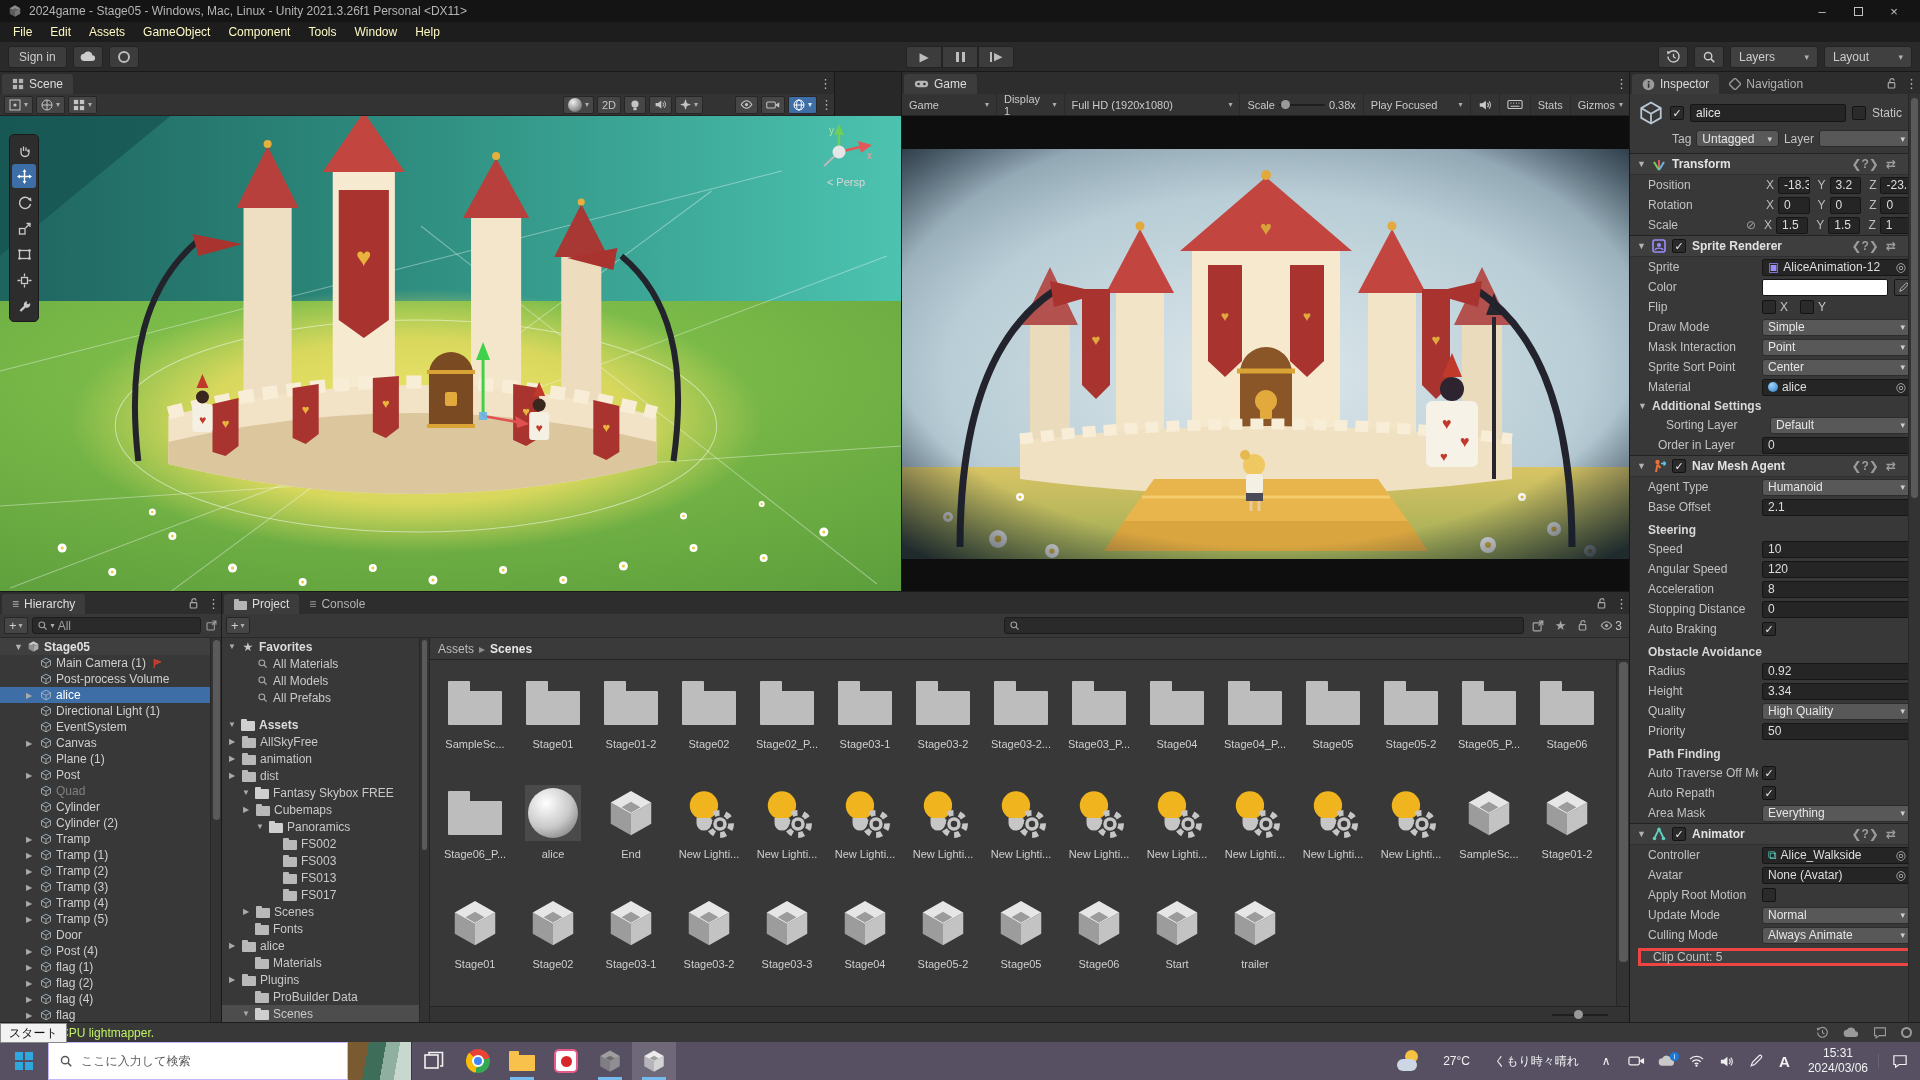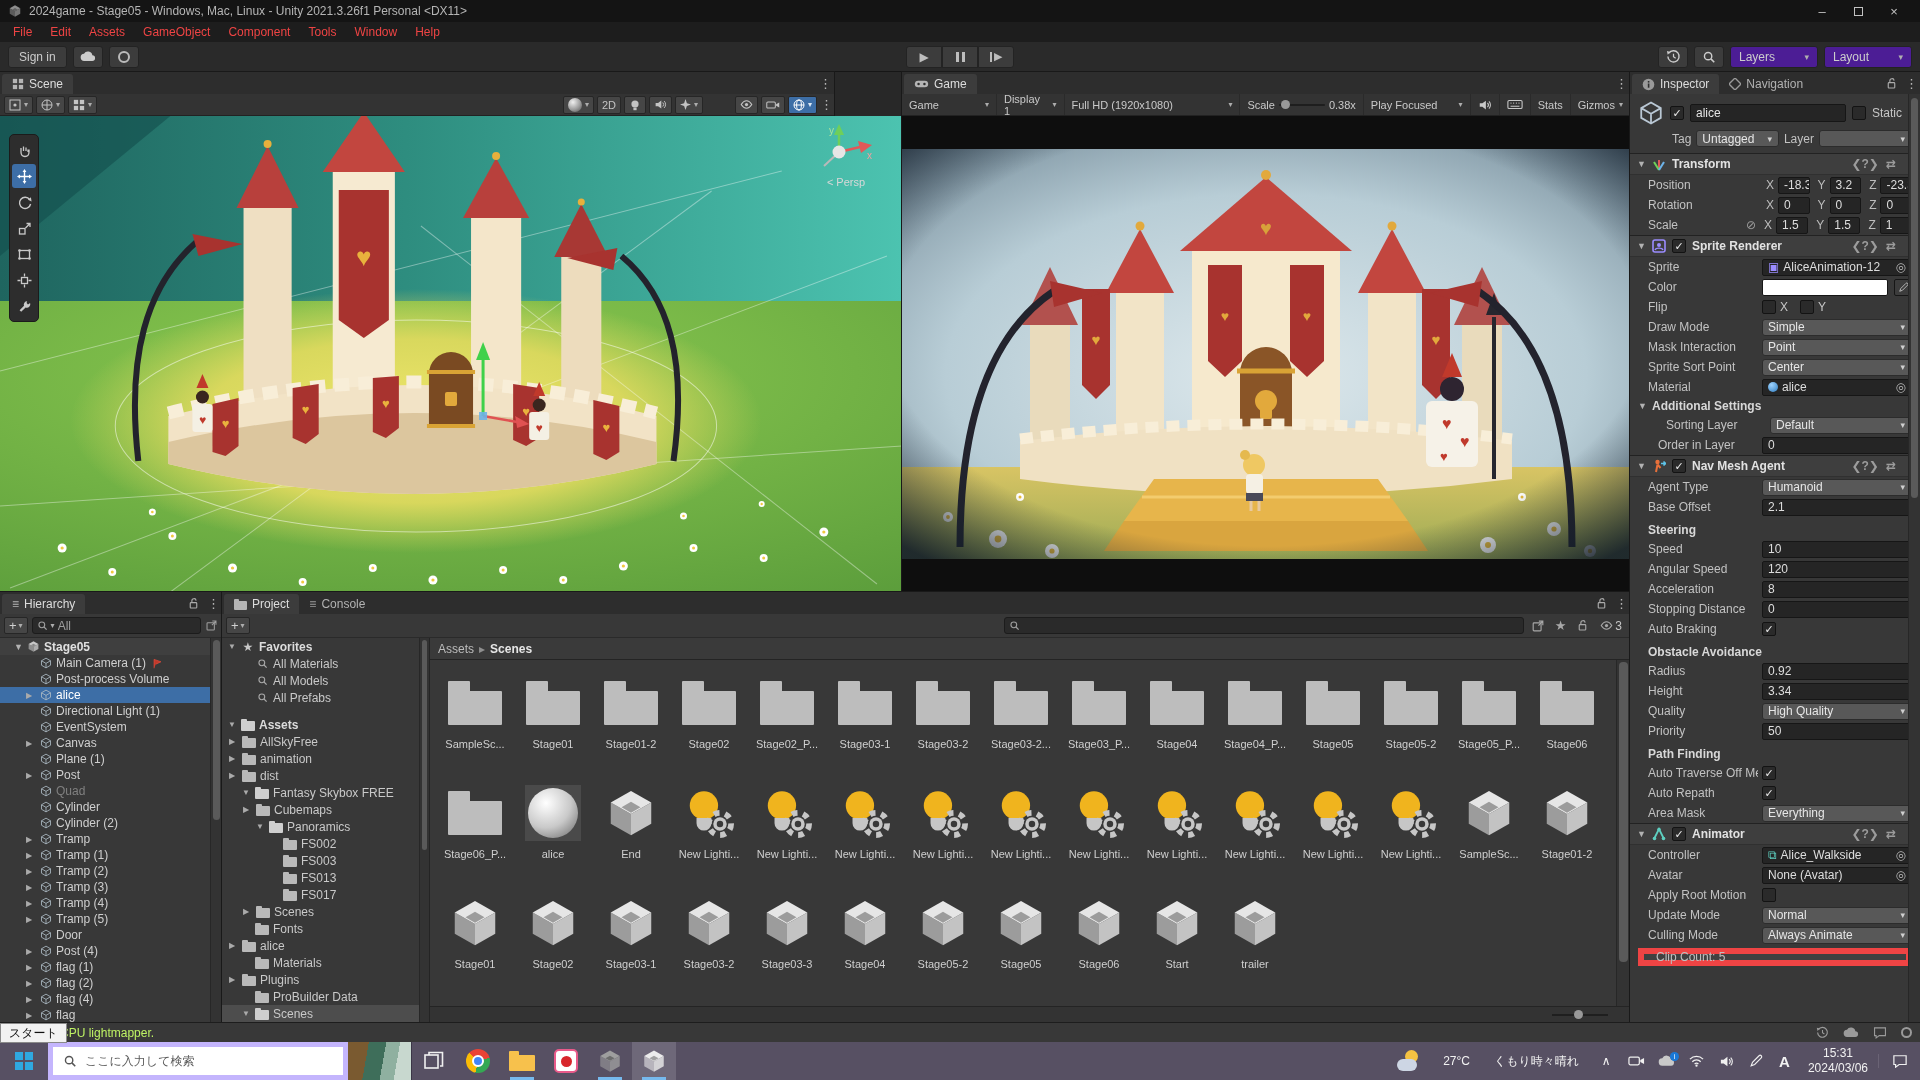--- a/index.html
+++ b/index.html
@@ -5,31 +5,31 @@
 *{margin:0;padding:0;box-sizing:border-box}
 html,body{width:1920px;height:1080px}
 body{position:relative;background:#282828;color:#c6c6c6;font-family:"Liberation Sans","DejaVu Sans",sans-serif;font-size:12px;overflow:hidden}
 svg{display:block}
 
 #titlebar{position:absolute;left:0;top:0;width:1920px;height:22px;background:#141414;display:flex;align-items:center;gap:7px;padding:0 8px;color:#b5b5b5}
 .winbtns{margin-left:auto;display:flex}
 .winbtn{width:36px;height:22px;display:flex;align-items:center;justify-content:center;color:#c2c2c2;font-size:13px}
 .winbtn .sq{width:9px;height:9px;border:1px solid #c2c2c2}
 #menubar{position:absolute;left:0;top:22px;width:1920px;height:20px;background:#1d1d1d;display:flex;align-items:center;padding:0 4px}
-.menu-item{padding:0 9px;height:100%;display:flex;align-items:center;color:#ef4444}
+.menu-item{padding:0 9px;height:100%;display:flex;align-items:center;color:#fef9c3}
 #topbar{position:absolute;left:0;top:42px;width:1920px;height:30px;background:#2a2a2a;border-bottom:1px solid #161616;display:flex;align-items:center;padding:0 8px}
 .tb-btn{height:22px;background:#3c3c3c;border:1px solid #232323;border-radius:3px;display:flex;align-items:center;justify-content:center;color:#cccccc;padding:0 10px;margin-right:6px;gap:4px}
 .tb-ic{width:30px;padding:0}
 .playgrp{position:absolute;left:50%;transform:translateX(-50%);display:flex}
 .playbtn{width:36px;height:22px;background:#3c3c3c;border:1px solid #232323;display:flex;align-items:center;justify-content:center;color:#bdbdbd}
 .playbtn:first-child{border-radius:3px 0 0 3px}.playbtn:last-child{border-radius:0 3px 3px 0}
 .pausebars{display:flex;gap:3px}.pausebars i{display:block;width:3px;height:10px;background:#bdbdbd}
 .stepglyph{display:flex;align-items:center;gap:2px}.stepglyph i{display:block;width:2.5px;height:10px;background:#bdbdbd}
 .tb-right{margin-left:auto;display:flex;align-items:center}
-.tbdd{height:22px;min-width:88px;background:#4c1d95;border:1px solid #232323;border-radius:3px;display:flex;align-items:center;color:#cccccc;padding:0 8px;margin-left:6px}
+.tbdd{height:22px;min-width:88px;background:#404040;border:1px solid #232323;border-radius:3px;display:flex;align-items:center;color:#cccccc;padding:0 8px;margin-left:6px}
 .tbdd .car{margin-left:auto;font-size:9px;color:#b0b0b0}
 
 .panel{position:absolute;background:#383838;outline:1px solid #191919}
 .tabs{height:22px;background:#2d2d2d;display:flex;align-items:flex-end;padding-left:2px;position:relative}
 .tab{height:20px;display:flex;align-items:center;gap:5px;padding:0 10px;color:#b2b2b2;border-radius:3px 3px 0 0}
 .tab.on{background:#3c3c3c;color:#dddddd}
 .tabs .rgt{position:absolute;right:5px;top:0;height:22px;display:flex;align-items:center;gap:7px;color:#ababab}
 .kebab{color:#b5b5b5;font-size:13px;width:10px;text-align:center}
 .toolrow{height:22px;background:#333333;border-bottom:1px solid #222222;display:flex;align-items:center;padding:0 4px;gap:3px}
 .sbtn{height:18px;min-width:22px;background:#464646;border:1px solid #262626;display:flex;align-items:center;justify-content:center;gap:3px;color:#c4c4c4;border-radius:2px;padding:0 4px;font-size:11px}
@@ -117,33 +117,33 @@
 .hic{color:#9c9c9c;display:flex;align-items:center;gap:7px}
 .irow{display:flex;align-items:center;height:20px;padding:0 8px 0 18px;gap:4px}
 .ilab{width:110px;flex:0 0 auto;color:#c2c2c2;white-space:nowrap;overflow:hidden}
 .ifield{flex:1;height:17px;background:#252525;border:1px solid #161616;border-radius:2px;color:#dedede;display:flex;align-items:center;padding:0 5px;overflow:hidden;white-space:nowrap;gap:4px}
 .iddf{flex:1}
 .ax{color:#bdbdbd;margin-left:4px}
 .axf{flex:1;min-width:0}
 .subhead{font-weight:bold;color:#d8d8d8;padding:6px 8px 2px 18px}
 .subhead2{font-weight:bold;color:#d8d8d8;padding:2px 8px 2px 8px;display:flex;gap:5px;align-items:center}
 .pick{margin-left:auto;color:#b9b9b9;font-size:12px}
-.iinfo{margin:3px 8px;background:#404040;border:6px solid #ef4444;color:#c0c0c0;height:18px;display:flex;align-items:center;padding:0 12px}
+.iinfo{margin:3px 8px;background:#404040;border:3px solid #ef4444;color:#c0c0c0;height:18px;display:flex;align-items:center;padding:0 12px}
 .dropperbox{width:18px;height:17px;background:#3c3c3c;border:1px solid #161616;border-radius:2px;display:flex;align-items:center;justify-content:center;margin-left:2px}
 .colorwell{flex:1;height:17px;background:#ffffff;border:1px solid #161616;border-radius:2px}
 
 #statusbar{position:absolute;left:0;top:1022px;width:1920px;height:20px;background:#383838;border-top:1px solid #1d1d1d;display:flex;align-items:center;padding:0 8px}
 #statusmsg{color:#bef264;}
 #statusicons{margin-left:auto;display:flex;gap:14px;color:#9a9a9a;align-items:center}
 #starttip{position:absolute;left:0;top:1023px;height:20px;background:#f2f2f2;border:1px solid #8a8a8a;color:#111;display:flex;align-items:center;padding:0 8px;z-index:40}
 #taskbar{position:absolute;left:0;top:1042px;width:1920px;height:38px;background:#575063;display:flex;align-items:stretch;color:#f2f2f2}
 .tkbtn{width:48px;display:flex;align-items:center;justify-content:center}
 .winlogo{display:grid;grid-template-columns:8px 8px;grid-template-rows:8px 8px;gap:1.5px}
 .winlogo i{background:#2fa8e0}
-#tksearch{width:300px;background:#fff;color:#5a5a5a;display:flex;align-items:center;gap:8px;padding:0 10px;border:5px solid #c4b5fd}
+#tksearch{width:300px;background:#fff;color:#5a5a5a;display:flex;align-items:center;gap:8px;padding:0 10px;border:1px solid #c4b5fd}
 #tkimg{width:64px;background:linear-gradient(100deg,#7a5a30 0 30%,#3e6e5a 30% 55%,#8fb0a0 55% 75%,#c8d8cf 75%);border-right:1px solid #3b3647}
 .tkapp{width:44px;display:flex;align-items:center;justify-content:center;position:relative}
 .tkapp[data-running="true"]::after{content:"";position:absolute;left:10px;right:10px;bottom:0;height:3px;background:#76b9ed}
 .tkapp[data-active="true"]{background:rgba(255,255,255,.14)}
 .chrome-ic{width:24px;height:24px;border-radius:50%;background:conic-gradient(from -45deg,#ea4335 0 33%,#34a853 0 66%,#fbbc05 0 100%);position:relative}
 .chrome-ic::after{content:"";position:absolute;inset:6px;border-radius:50%;background:#4285f4;border:2px solid #fff}
 .expl-ic{width:26px;height:20px;position:relative;--fc:#f7c14c}
 .japan-ic{width:24px;height:24px;background:#fff;border-radius:5px;border:2px solid #e85a8a;display:flex;align-items:center;justify-content:center}
 .japan-ic i{width:11px;height:11px;border-radius:50%;background:#d8262c}
 #tktray{margin-left:auto;display:flex;align-items:center}

